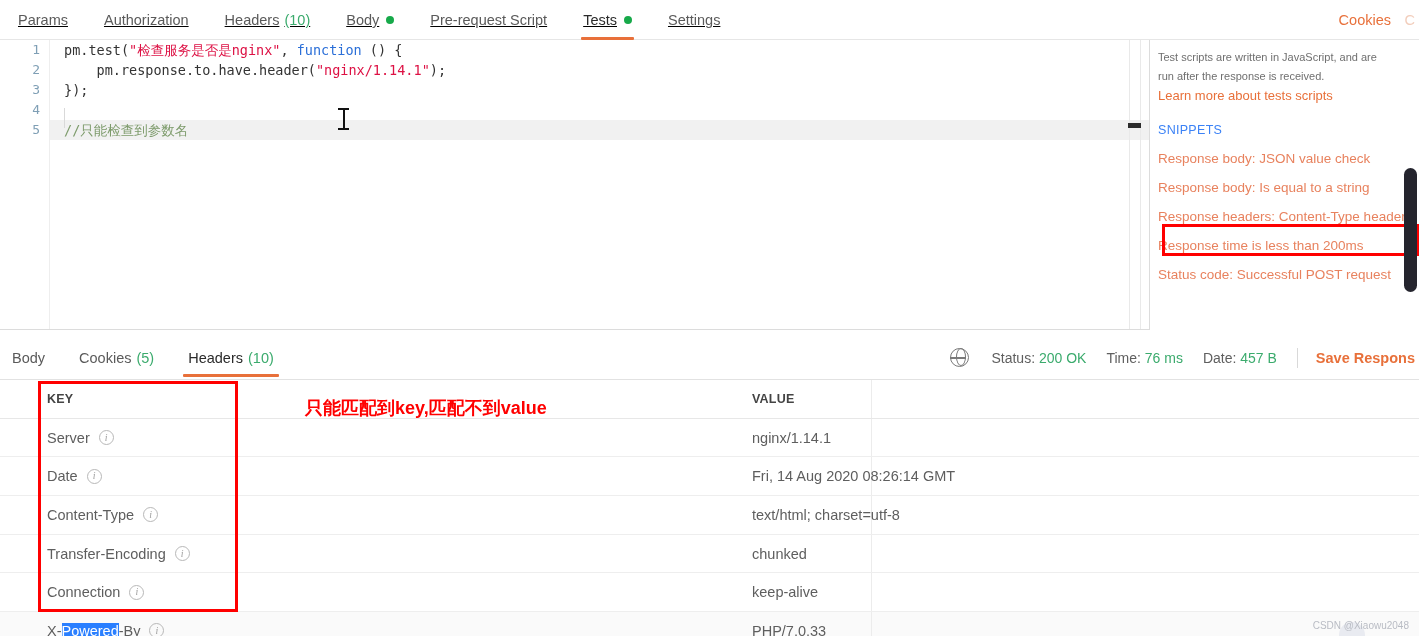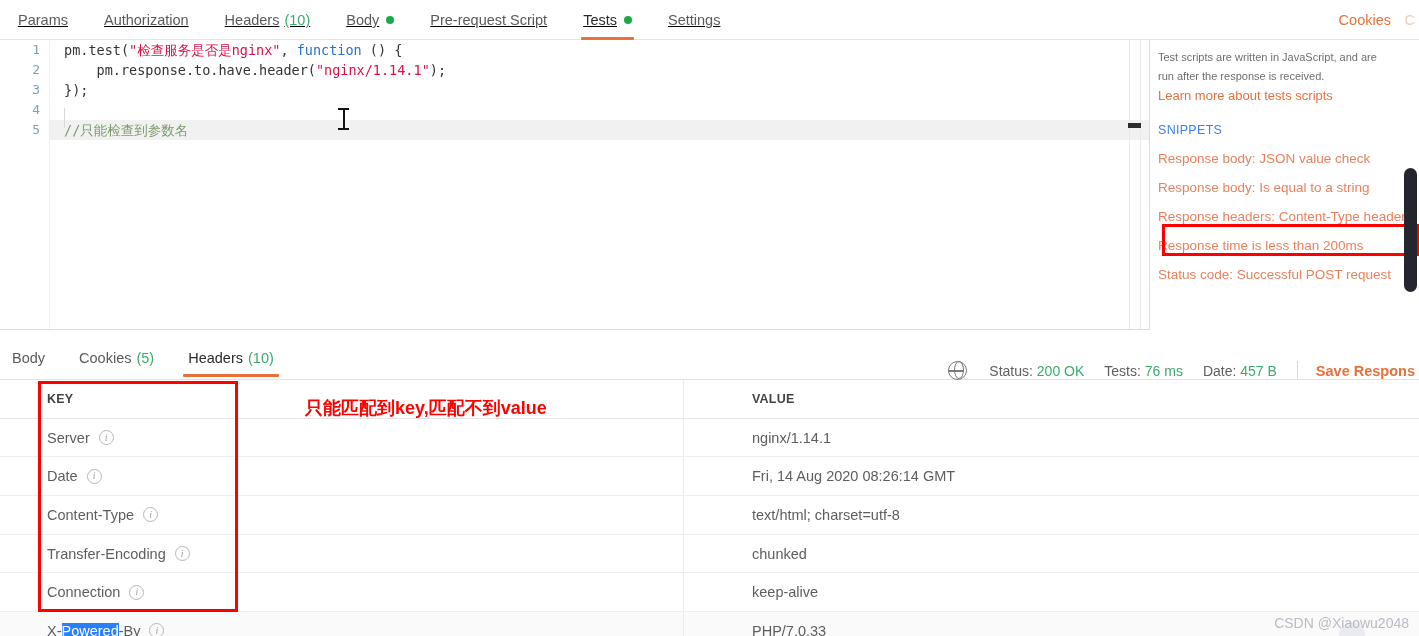--- a/index.html
+++ b/index.html
@@ -205,21 +205,21 @@
   }
   .resp-tab.active { color: #2b2b2b; }
   .resp-tab .underline {
     position: absolute; left: 12px; right: 12px; bottom: 3px;
     height: 3px; background: #e8703a; border-radius: 1px;
   }
   .count-green { color: #3bab6d; margin-left: 5px; }
   .count-red   { color: #e8554f; margin-left: 5px; }
 
   .resp-meta {
-    position: absolute; right: 0; top: 13px;
+    position: absolute; right: 0; top: 0;
     height: 45px; display: flex; align-items: center;
     gap: 0;
   }
   .globe-icon {
     width: 19px; height: 19px; border-radius: 50%;
     border: 1.5px solid #7a7a7a;
     position: relative; margin-right: 22px;
   }
   .globe-icon:before {
     content: ""; position: absolute;
@@ -253,21 +253,21 @@
   .hrow {
     position: relative;
     height: 38.7px;
     border-bottom: 1px solid #eeeeee;
     display: flex; align-items: center;
   }
   .hrow.header-row { border-bottom: 1px solid #e7e7e7; }
   .hrow.shaded { background: #fafafa; }
   .hcell-key {
     position: absolute; left: 0; top: 0;
-    width: 684px; height: 100%;
+    width: 872px; height: 100%;
     display: flex; align-items: center;
     padding-left: 47px;
     border-right: 1px solid #ececec;
   }
   .hcell-val {
     position: absolute; left: 740px; top: 0;
     right: 0; height: 100%;
     display: flex; align-items: center;
     padding-left: 12px;
   }
@@ -296,21 +296,21 @@
   }
   .red-note {
     position: absolute;
     left: 305px; top: 396px;
     font-size: 18px; font-weight: bold; color: #ff0000;
     white-space: nowrap;
   }
   .watermark {
     position: absolute;
     right: 10px; bottom: 5px;
-    font-size: 14px; color: #b9bcc4;
+    font-size: 10px; color: #b9bcc4;
     white-space: nowrap;
   }
   .watermark-blob {
     position: absolute;
     right: 54px; bottom: -12px;
     width: 26px; height: 26px; border-radius: 50%;
     background: #e9ebf1;
   }
 </style>
 </head>
@@ -400,21 +400,21 @@
       <div class="resp-tab active">
         <span>Headers</span>
         <span class="count-green">(10)</span>
         <span class="underline"></span>
       </div>
     </div>
 
     <div class="resp-meta">
       <span class="globe-icon"></span>
       <span class="meta-item"><span>Status:</span> <b>200 OK</b></span>
-      <span class="meta-item"><span>Tests:</span> <b>76 ms</b></span>
+      <span class="meta-item"><span>Time:</span> <b>76 ms</b></span>
       <span class="meta-item"><span>Date:</span> <b>457 B</b></span>
       <span class="meta-sep"></span>
       <span class="save-resp">Save Respons</span>
     </div>
   </div>
 
   <div class="htable">
 
     <div class="hrow header-row">
       <div class="hcell-key">

